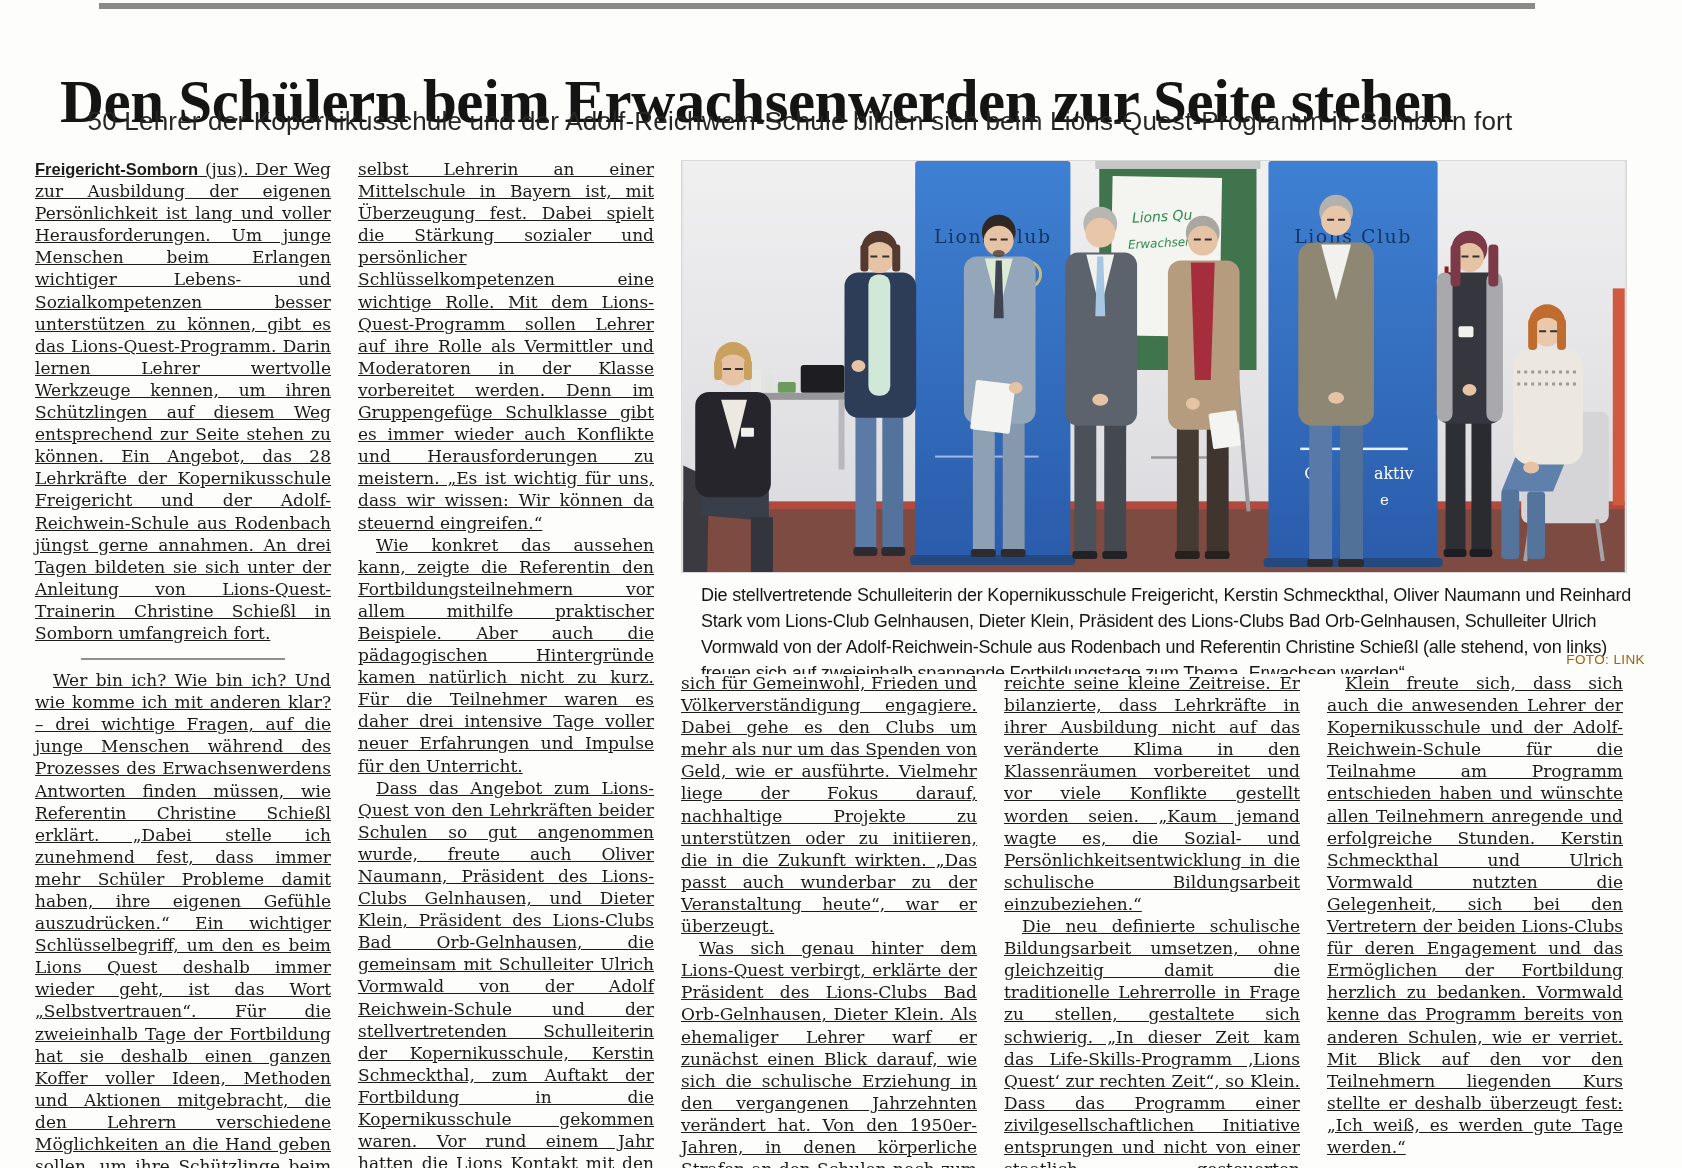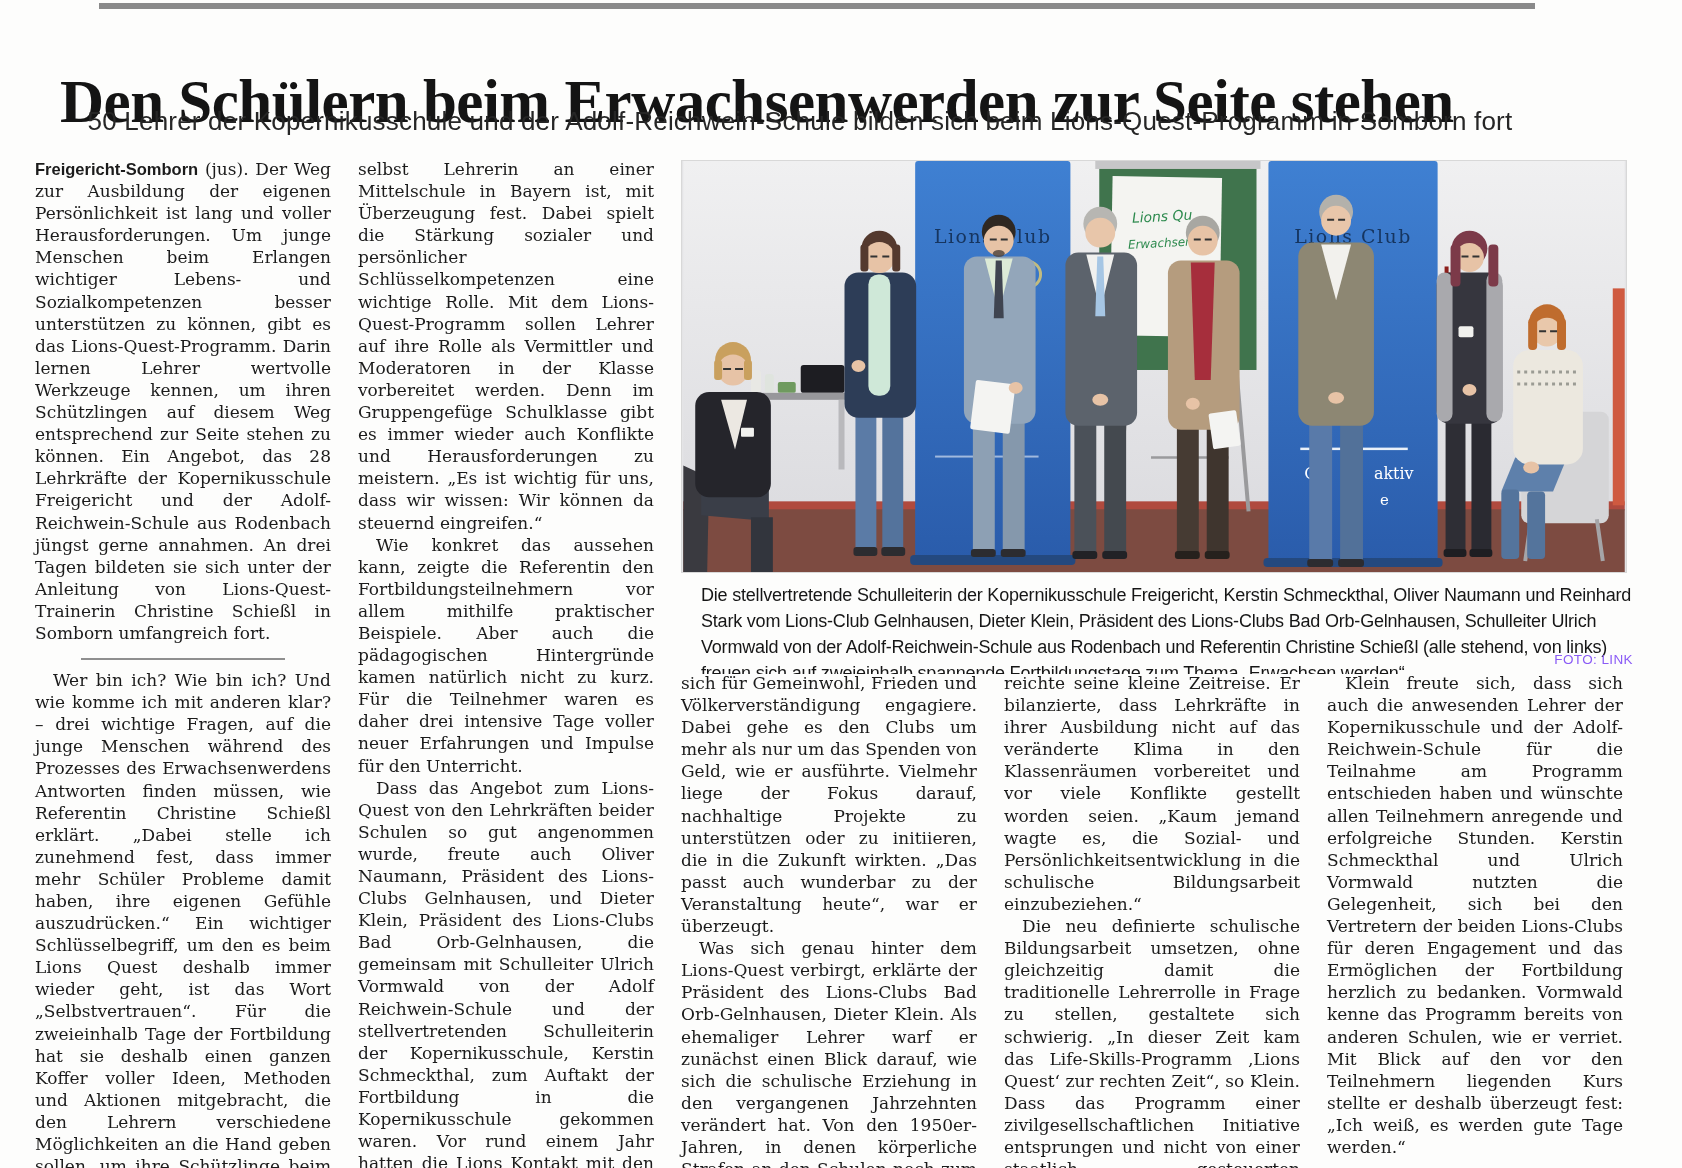--- a/index.html
+++ b/index.html
@@ -20,37 +20,37 @@
     position:absolute;width:296px;top:158px;
     font-size:17px;line-height:22.1px;color:#1b1b1b;text-align:justify;
     hyphens:auto;-webkit-hyphens:auto;
   }
   #col1{left:35px;}
   #col2{left:358px;}
   #col3,#col4,#col5{top:672px;}
   #col3{left:681px;}
   #col4{left:1004px;}
   #col5{left:1327px;}
-  .para{margin:0;}
+  .para{margin:0;text-decoration:underline;}
   .ind{text-indent:18px;}
   .lead b{font-family:"Liberation Sans",sans-serif;font-size:16.5px;font-weight:700;}
   .divider{width:204px;height:0;border-top:2px solid #8f8f8f;margin:14px auto 9px auto;}
   .photo{
     position:absolute;left:681px;top:160px;width:946px;height:413px;
     border:1px solid #d8d8d8;box-sizing:border-box;overflow:hidden;background:#e4e4e6;
   }
   .caption{
     position:absolute;left:681px;top:582px;width:946px;height:92px;overflow:hidden;
     font-family:"Liberation Sans",sans-serif;font-size:18px;line-height:26px;color:#161616;
     letter-spacing:-0.2px;
     margin-left:20px;
   }
   .credit{
-    position:absolute;right:14px;bottom:1px;
-    font-family:"Liberation Sans",sans-serif;font-size:13.5px;letter-spacing:0.4px;color:#8b5cf6;
+    position:absolute;right:2px;bottom:1px;
+    font-family:"Liberation Sans",sans-serif;font-size:13.5px;letter-spacing:0.4px;color:#a16207;
   }
   svg text{user-select:none;}
   .bannerTitle{font-family:"DejaVu Serif",serif;letter-spacing:1.5px;}
   .bannerSmall{font-family:"DejaVu Serif",serif;}
   .chartHand{font-family:"DejaVu Sans",sans-serif;font-style:italic;}
 </style>
 </head>
 <body>
 
 <div class="toprule"></div>

